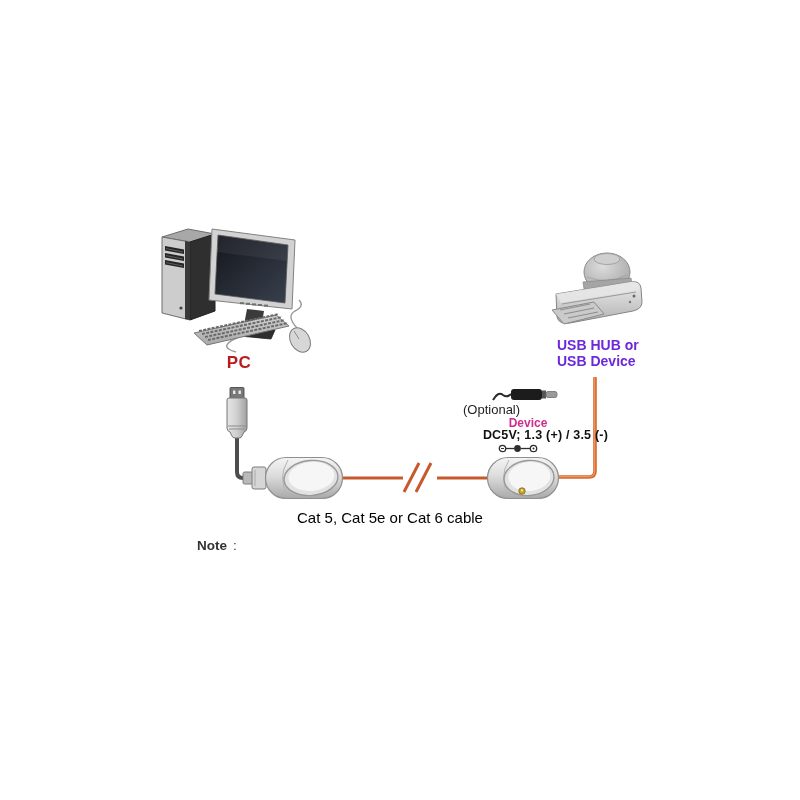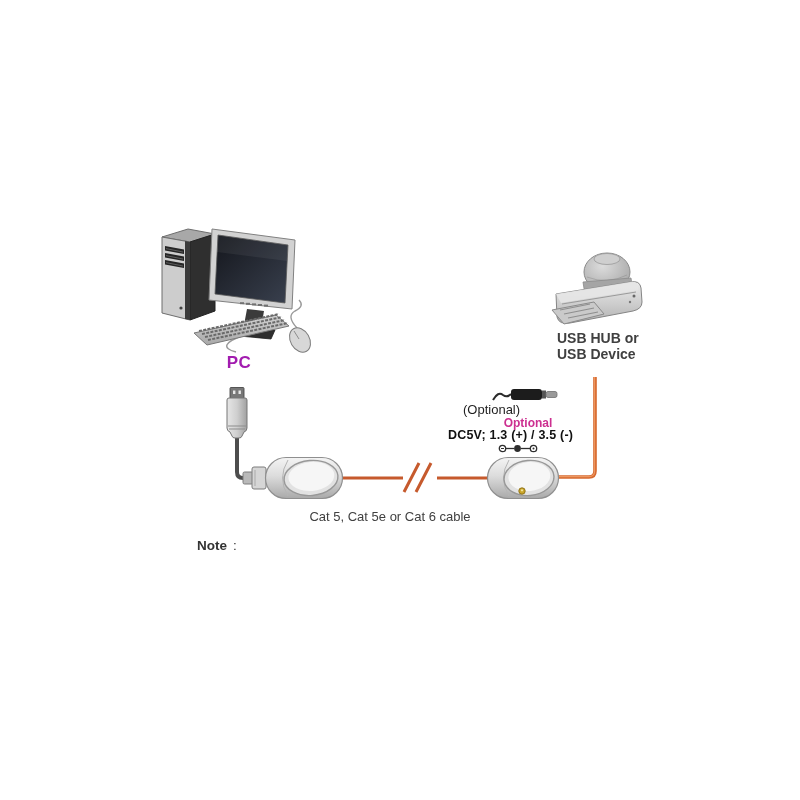--- a/index.html
+++ b/index.html
@@ -1,28 +1,28 @@
 <!DOCTYPE html>
 <html><head>
 <meta charset="utf-8">
 <style>
   html,body{margin:0;padding:0;}
   body{width:800px;height:800px;background:#ffffff;position:relative;overflow:hidden;
        font-family:"Liberation Sans","DejaVu Sans",sans-serif;}
   .abs{position:absolute;}
   .lbl{color:#333;}
   #pc-label{left:204px;top:353px;width:70px;text-align:center;font-weight:bold;
-            font-size:17px;color:#a21caf;letter-spacing:0.5px;}
-  #device-label{left:557px;top:330px;font-size:14px;font-weight:bold;color:#404040;line-height:16px;}
+            font-size:17px;color:#b91c1c;letter-spacing:0.5px;}
+  #device-label{left:557px;top:337px;font-size:14px;font-weight:bold;color:#6d28d9;line-height:16px;}
   #optional-label{left:463px;top:402px;width:130px;font-size:13px;color:#1f1f1f;}
   #adapter-label{left:463px;top:416px;width:130px;text-align:center;font-size:12px;
                  font-weight:bold;color:#cc2f90;}
-  #dc-spec-label{left:448px;top:428px;width:160px;text-align:left;font-size:12.5px;
+  #dc-spec-label{left:448px;top:428px;width:160px;text-align:right;font-size:12.5px;
                  font-weight:bold;color:#111;letter-spacing:0.2px;}
-  #cable-label{left:280px;top:509px;width:220px;text-align:center;font-size:13px;color:#404040;}
+  #cable-label{left:280px;top:509px;width:220px;text-align:center;font-size:15px;color:#000000;}
   .note{position:absolute;left:197px;top:537px;font-size:13.5px;color:#333;display:flex;text-align:right;}
   .note-label{font-weight:bold;line-height:17px;}
   .note-colon{margin:0 7px 0 6px;line-height:17px;}
   .note-line{display:block;line-height:17px;}
   svg{display:block;}
 </style>
 </head>
 <body>
 
 <svg class="abs" style="left:148px;top:216px;" width="170" height="150" viewBox="0 0 170 150">
@@ -167,21 +167,21 @@
   <circle cx="36" cy="36.3" r="1.1" fill="#f3e6a0"></circle>
 </svg>
 
 <svg class="abs" style="left:490px;top:383px;" width="74" height="24" viewBox="0 0 74 24">
   <path d="M3,17 Q8,8 13,12 Q17,15 21,11" stroke="#2b2b2b" stroke-width="2" fill="none"></path>
   <rect x="21" y="6" width="31" height="11" rx="3" fill="#1c1c1c"></rect>
   <rect x="52" y="7.5" width="4" height="8" fill="#555"></rect>
   <rect x="56" y="8.5" width="11" height="6" rx="2" fill="#9a9a9a" stroke="#6f6f6f" stroke-width="0.8"></rect>
 </svg>
 <div class="abs" id="optional-label">(Optional)</div>
-<div class="abs" id="adapter-label">Optional</div>
+<div class="abs" id="adapter-label">Device</div>
 <div class="abs" id="dc-spec-label">DC5V; 1.3 (+) / 3.5 (-)</div>
 <svg class="abs" style="left:498px;top:442px;" width="42" height="13" viewBox="0 0 42 13">
   <circle cx="4.5" cy="6.5" r="3.2" fill="none" stroke="#2e2e2e" stroke-width="1.3"></circle>
   <line x1="3" y1="6.5" x2="6" y2="6.5" stroke="#2e2e2e" stroke-width="1"></line>
   <line x1="7.7" y1="6.5" x2="16" y2="6.5" stroke="#2e2e2e" stroke-width="1.3"></line>
   <circle cx="19.5" cy="6.5" r="3.4" fill="#2e2e2e"></circle>
   <line x1="23" y1="6.5" x2="32" y2="6.5" stroke="#2e2e2e" stroke-width="1.3"></line>
   <circle cx="35.5" cy="6.5" r="3.2" fill="none" stroke="#2e2e2e" stroke-width="1.3"></circle>
   <circle cx="35.5" cy="6.5" r="1" fill="#2e2e2e"></circle>
 </svg>

